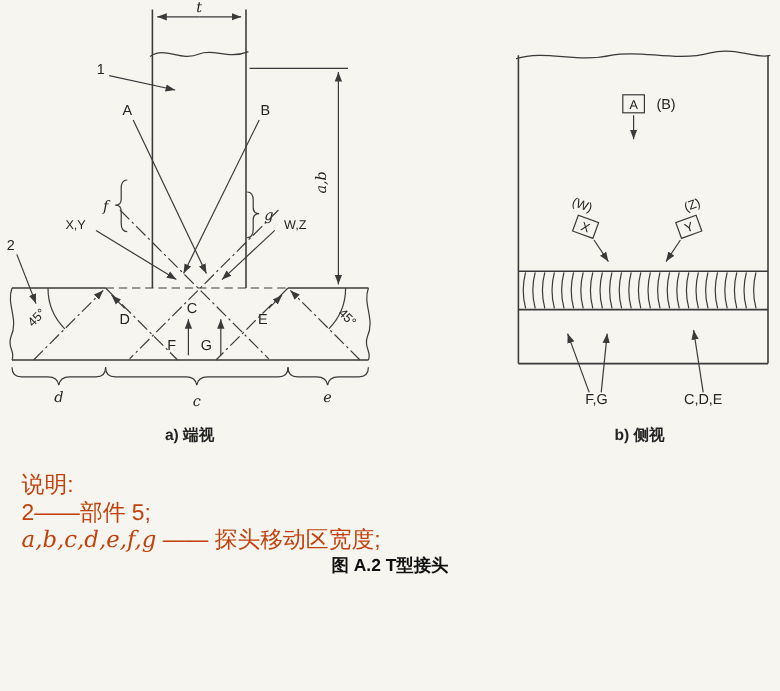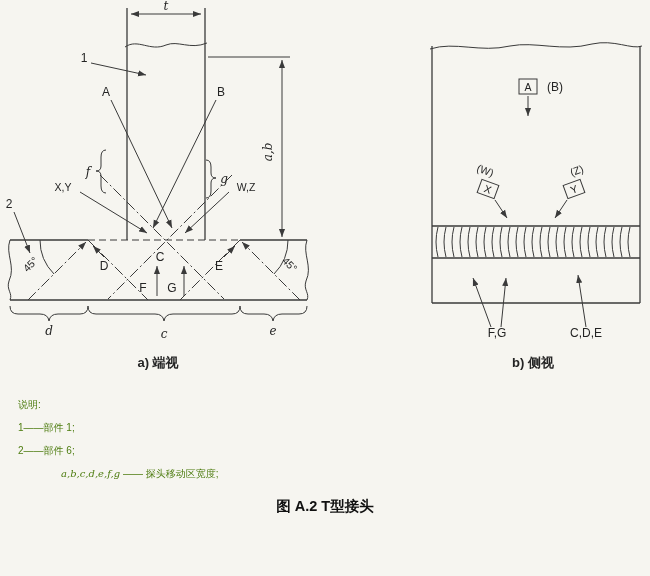--- a/index.html
+++ b/index.html
@@ -11,23 +11,23 @@
   svg text { fill:#242424; }
   .ln { stroke:var(--line,#3a3a3a); stroke-width:1; fill:none; }
   .thick { stroke-width:1.3; }
   .dash { stroke-dasharray:7 4; }
   .dashdot { stroke-dasharray:11 3 2 3; }
   .mid { text-anchor:middle; }
   .lbl { font-family:"Liberation Sans",sans-serif; font-size:12px; }
   .sm { font-size:10.5px; }
   .dim { font-family:"DejaVu Serif",serif; font-style:italic; font-size:12px; }
   .viewcap { font-family:"Liberation Sans",sans-serif; font-size:13px; font-weight:700; }
-  .legend { padding:8px 0 0 18px; font-size:10px; line-height:23px; color:#4d7c0f; }
-  .legend .em { font-family:"DejaVu Serif",serif; font-style:italic;margin-left:43px; }
-  .fig-caption { text-align:center; font-weight:700; font-size:14.5px; margin-top:12px; color:#111; }
+  .legend { padding:8px 0 0 18px; font-size:19px; line-height:23px; color:#c2410c; }
+  .legend .em { font-family:"DejaVu Serif",serif; font-style:italic; }
+  .fig-caption { text-align:center; font-weight:700; font-size:14.5px; color:#111; }
 </style>
 </head>
 <body>
 
 <div class="page">
 
 <svg width="650" height="385" viewBox="0 0 650 385">
   <defs>
     <marker id="arr" viewBox="0 0 10 10" refX="10" refY="5" markerWidth="8" markerHeight="8" orient="auto" markerUnits="userSpaceOnUse">
       <path d="M0,1.2 L10,5 L0,8.8 Z" fill="#3a3a3a"></path>
@@ -187,20 +187,19 @@
       <text class="lbl mid" x="586" y="337">C,D,E</text>
       <line class="ln" x1="586" y1="327" x2="578" y2="275" marker-end="url(#arr)"></line>
     </g>
 
     <text class="viewcap mid" x="533" y="367">b)  侧视</text>
   </g>
 </svg>
 
 <div class="legend">
   <div>说明:</div>
-  <div><span>1</span><span>——部件 1;</span></div>
-  <div><span>2</span><span>——部件 6;</span></div>
+  <div><span>2</span><span>——部件 5;</span></div>
   <div><span class="em">a,b,c,d,e,f,g</span><span> —— 探头移动区宽度;</span></div>
 </div>
 
 <div class="fig-caption">图 A.2  T型接头</div>
 
 </div>
 
 </body></html>

